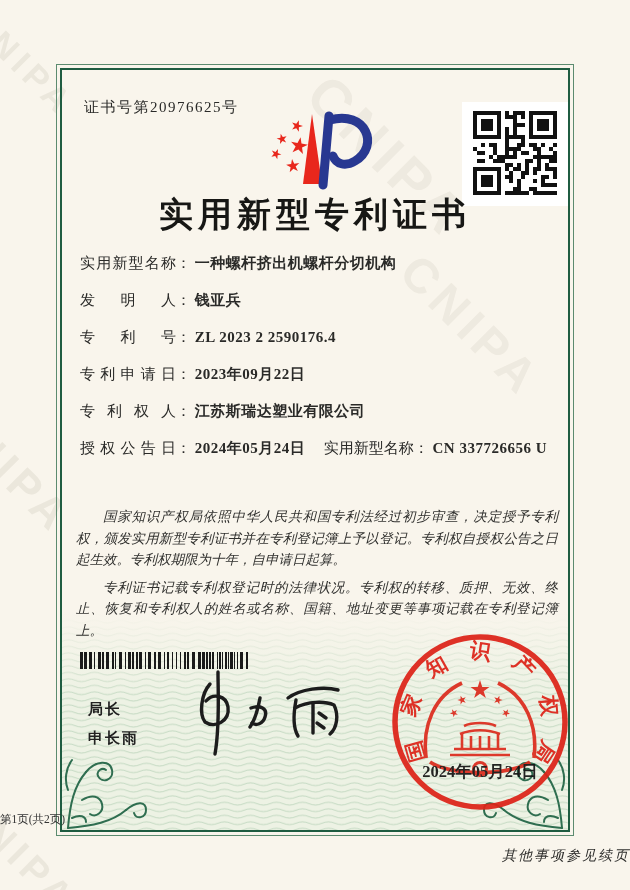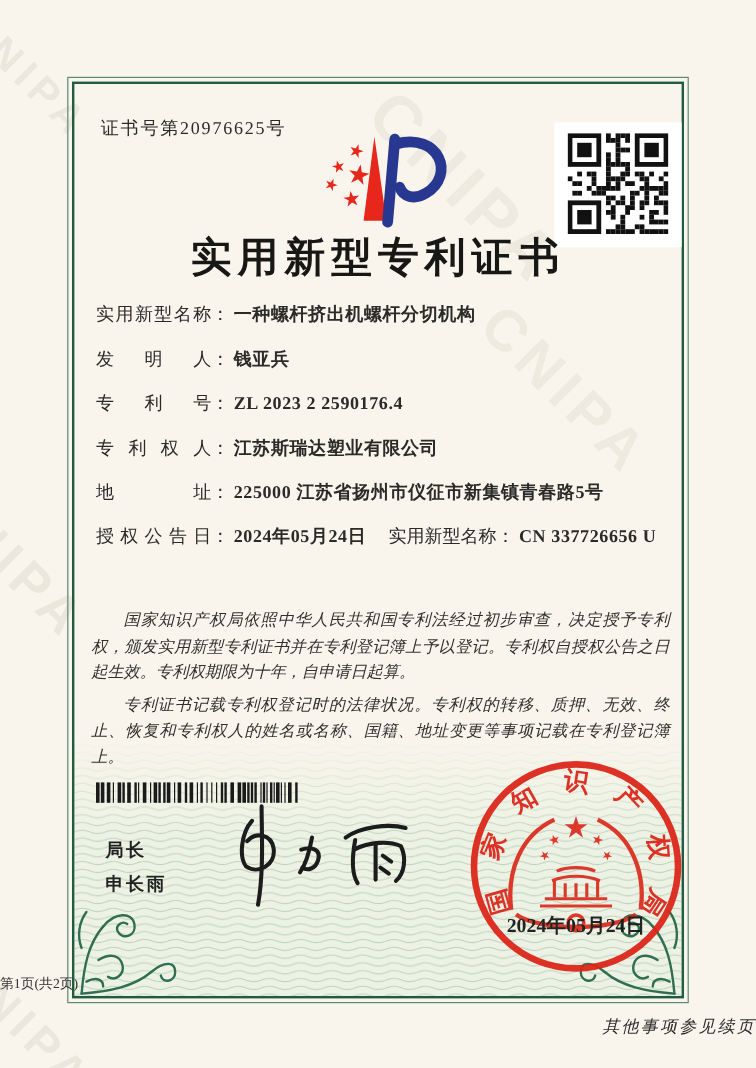--- a/index.html
+++ b/index.html
@@ -283,26 +283,26 @@
     </div>
     <div class="frow">
       <span class="flabel">发明人</span><span class="fcolon">：</span>
       <span class="fvalue">钱亚兵</span>
     </div>
     <div class="frow">
       <span class="flabel">专利号</span><span class="fcolon">：</span>
       <span class="fvalue">ZL 2023 2 2590176.4</span>
     </div>
     <div class="frow">
+      <span class="flabel">专利申请日</span><span class="fcolon">：</span>
+      <span class="fvalue">2023年09月22日</span>
+    </div>
+    <div class="frow">
       <span class="flabel">专利权人</span><span class="fcolon">：</span>
       <span class="fvalue">江苏斯瑞达塑业有限公司</span>
-    </div>
-    <div class="frow">
-      <span class="flabel">地址</span><span class="fcolon">：</span>
-      <span class="fvalue">225000 江苏省扬州市仪征市新集镇青春路5号</span>
     </div>
     <div class="frow">
       <span class="grant-first">
         <span class="flabel">授权公告日</span><span class="fcolon">：</span>
         <span class="fvalue">2024年05月24日</span>
       </span>
       <span>实用新型名称</span><span class="fcolon">：</span>
       <span class="fvalue">CN 337726656 U</span>
     </div>
   </div>

